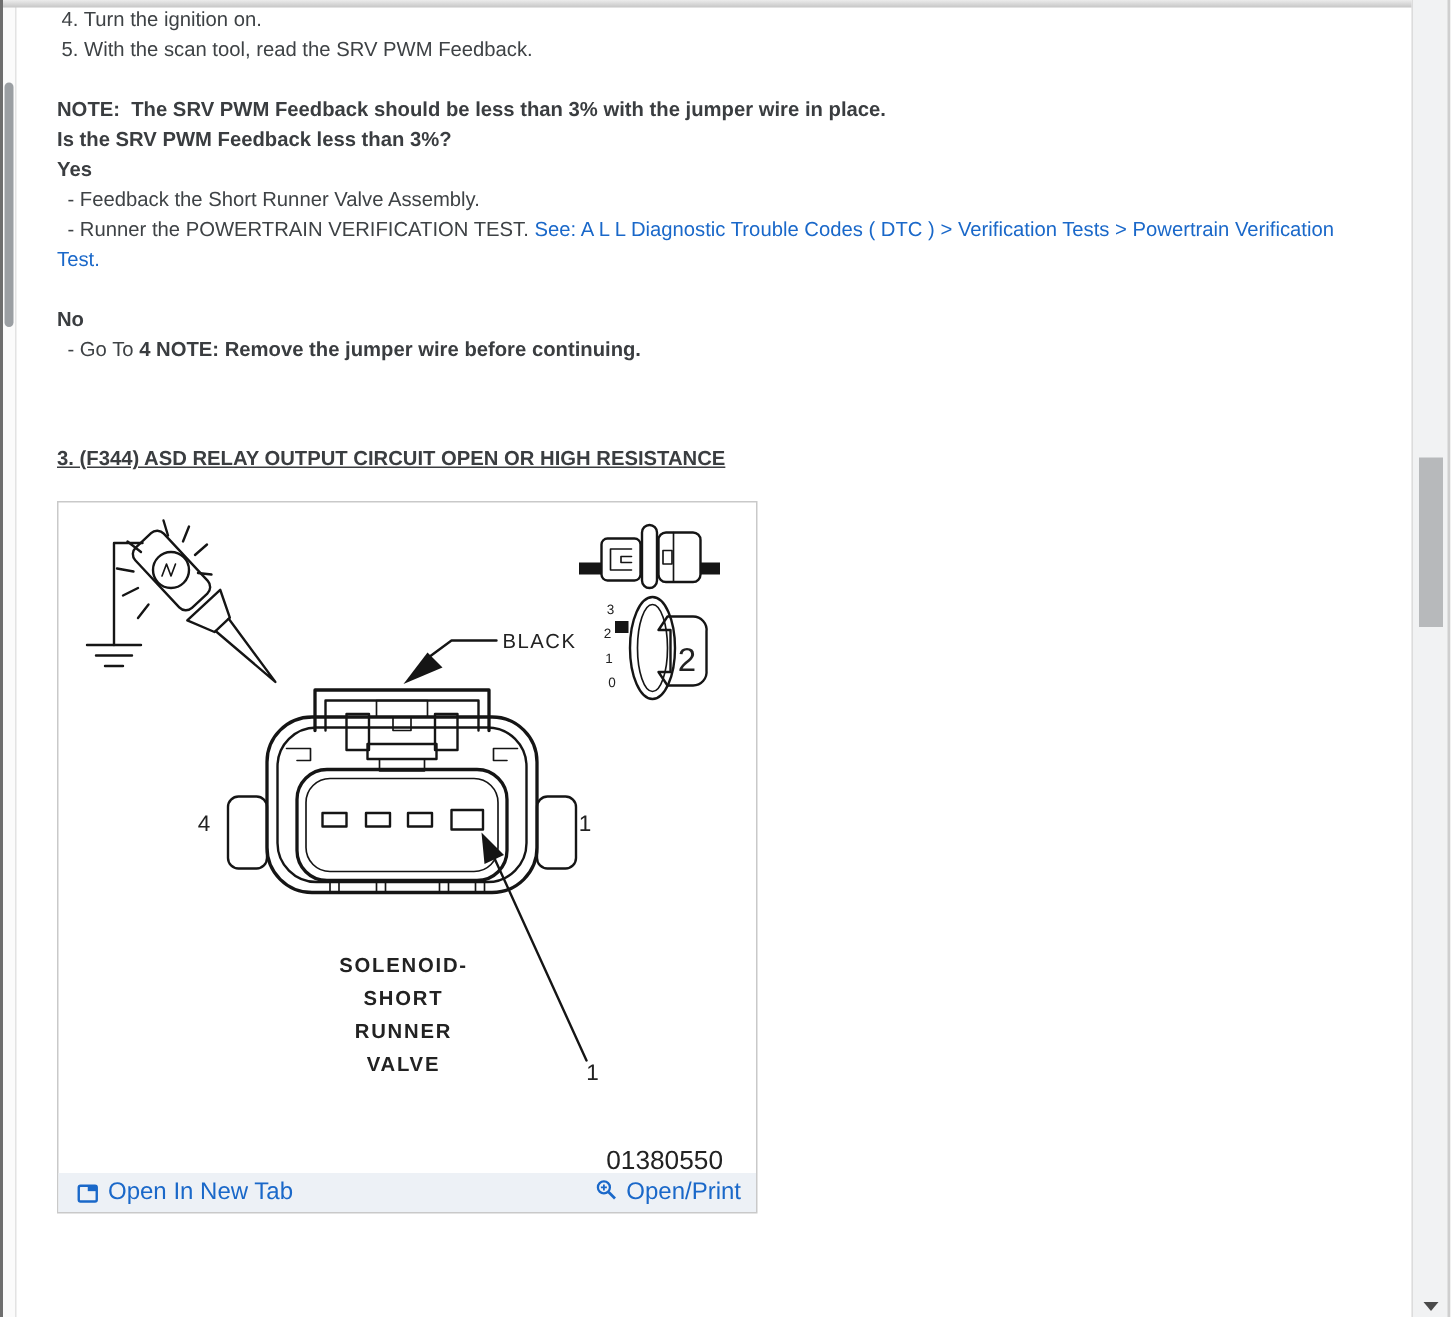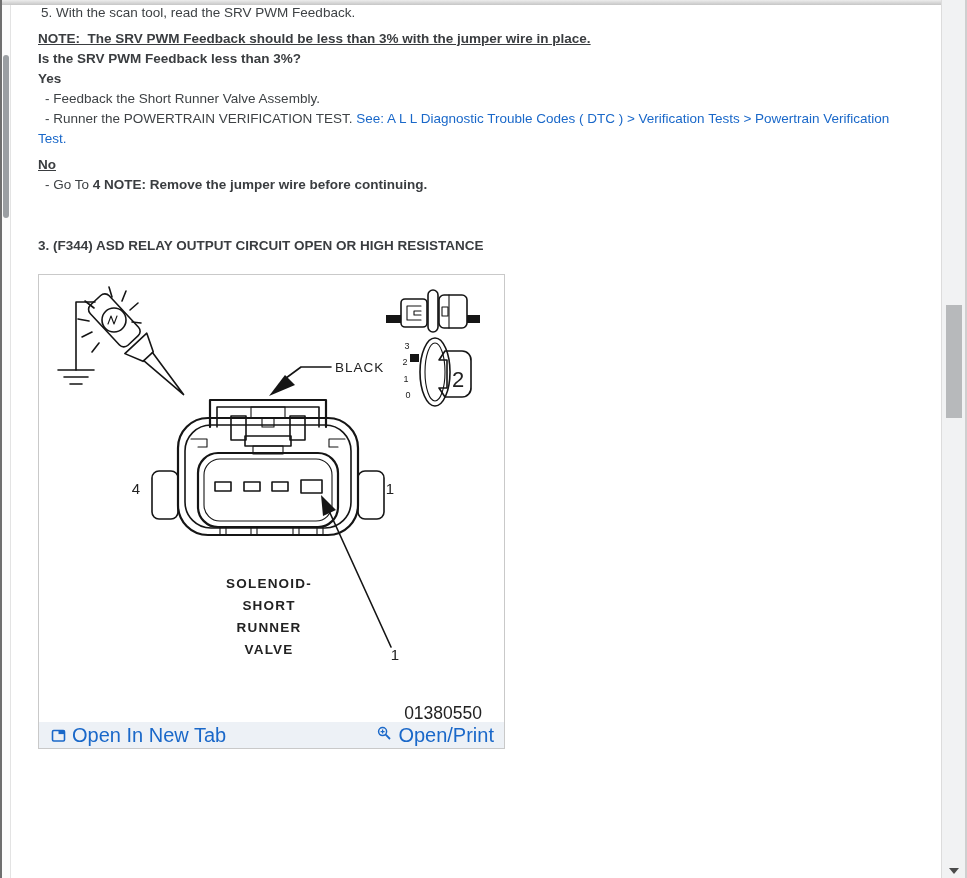--- a/index.html
+++ b/index.html
@@ -26,31 +26,31 @@
                        border-left:5px solid transparent; border-right:5px solid transparent;
                        border-top:6px solid #4a4a4a; }
 
   
   .content { position:relative; padding:3px 0 0 38px; width:918px;
              font-size:13.5px; line-height:20px; color:#3e4245; }
   .content p { width:880px; }
   .steps { padding-left:3px; }
   b, .bold { font-weight:bold; color:#3a3d40; }
   .note-p { white-space:pre-wrap; }
-  .mt20 { margin-top:6px;text-decoration:underline; } .mt21 { }
+  .mt20 { margin-top:20px; } .mt21 { }
   .bullet { text-indent:7px; }
   a.link { color:#1a68c9; text-decoration:none; cursor:pointer; }
-  h3.heading { font-size:13.5px; line-height:20px; font-weight:bold; color:#3a3d40; margin-top:41px; }
+  h3.heading { font-size:13.5px; line-height:20px; font-weight:bold; color:#3a3d40; margin-top:53px;text-decoration:underline; }
 
   
   .figure { margin-top:18px; width:467px; border:1px solid #c9c9c9; background:#fff; }
   .diagram { display:block; }
   .fig-footer { height:26px; background:#edf1f6; display:flex; align-items:center;
                 justify-content:space-between; padding:0 10px 0 12px; }
-  .fig-link { display:flex; align-items:center; gap:6px; color:#1a68c9; font-size:20px;
+  .fig-link { display:flex; align-items:center; gap:6px; color:#1a68c9; font-size:16px;
               text-decoration:none; cursor:pointer; }
   .fig-link svg { flex:0 0 auto; }
 
   
   .ln { fill:none; stroke:#151515; stroke-width:1.6; stroke-linejoin:round; stroke-linecap:round; }
   .thick { stroke-width:2.2; }
   .thin { stroke-width:1.1; }
   .blk { fill:#151515; stroke:none; }
   .dtext { fill:#222; font-family:"Liberation Sans", sans-serif; }
 </style>
@@ -59,20 +59,21 @@
 
 <div class="page">
   <div class="top-strip"></div>
   <div class="left-edge"></div>
 
   <div class="left-scrollbar">
     <div class="left-thumb"></div>
   </div>
 
   <div class="content">
+    <p class="steps">4. Turn the ignition on.</p>
     <p class="steps">5. With the scan tool, read the SRV PWM Feedback.</p>
 
     <p class="bold note-p mt20">NOTE:  The SRV PWM Feedback should be less than 3% with the jumper wire in place.</p>
 
     <p class="bold mt21">Is the SRV PWM Feedback less than 3%?</p>
 
     <p class="bold mt21">Yes</p>
 
     <p class="bullet mt21">-  Feedback the Short Runner Valve Assembly.</p>
     <p class="bullet"><span>-  Runner the POWERTRAIN VERIFICATION TEST. </span><a class="link">See: A L L Diagnostic Trouble Codes ( DTC ) &gt; Verification Tests &gt; Powertrain Verification Test.</a></p>

